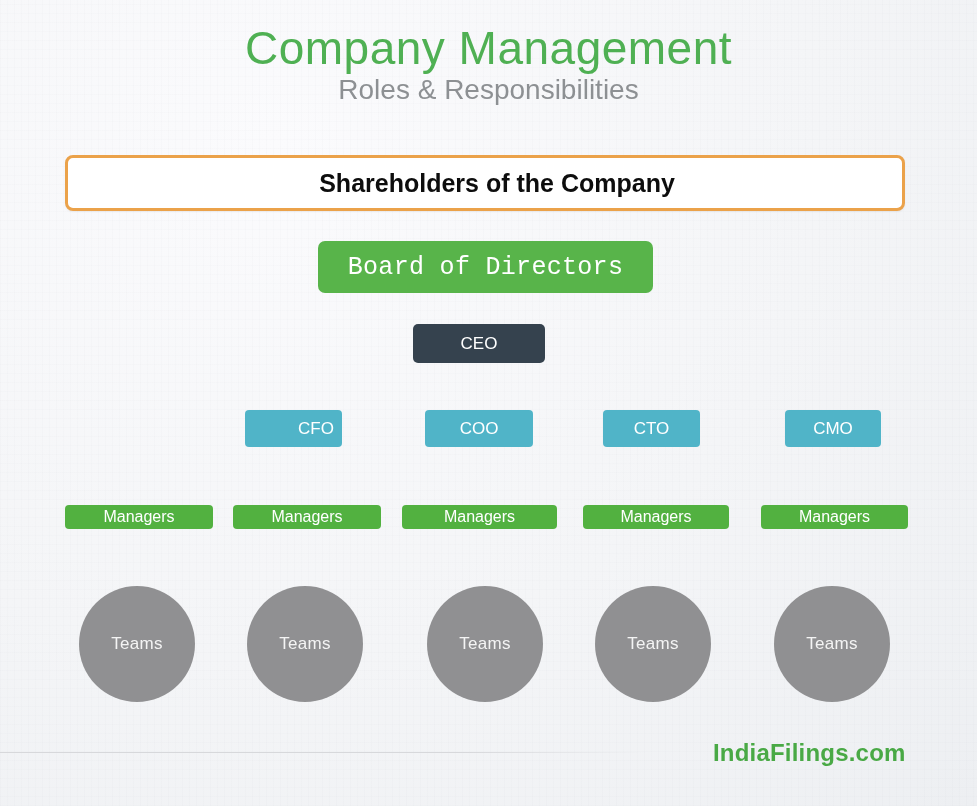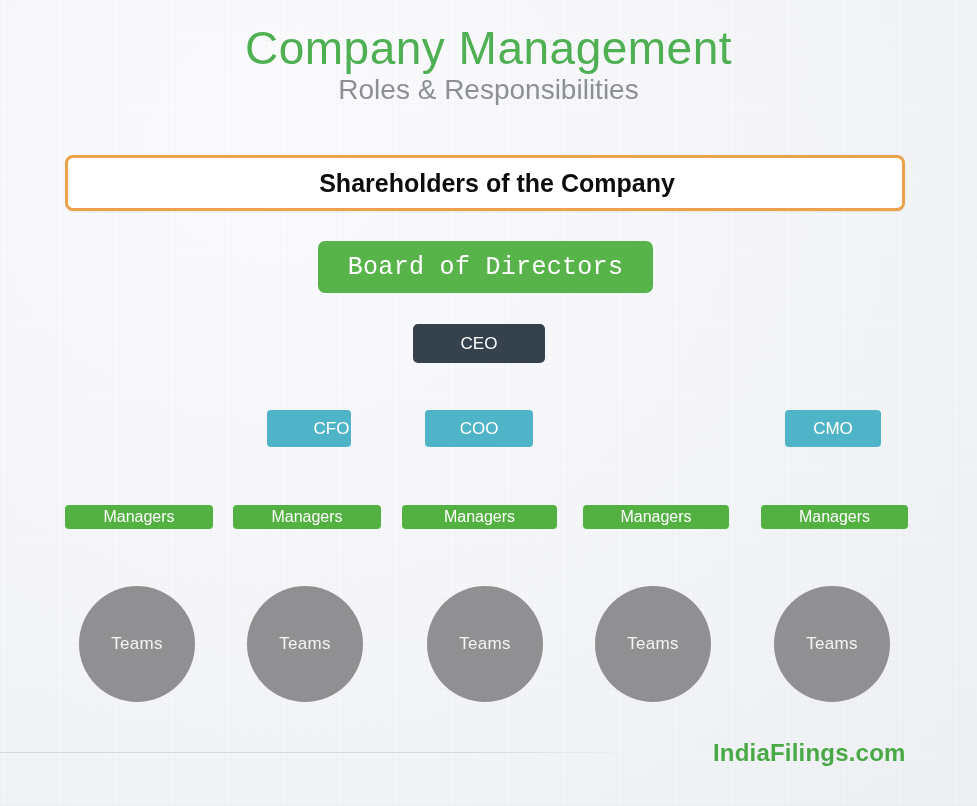--- a/index.html
+++ b/index.html
@@ -108,22 +108,23 @@
     <div class="title">Company Management</div>
     <div class="subtitle">Roles &amp; Responsibilities</div>
   </div>
 
   <div class="box shareholders">Shareholders of the Company</div>
 
   <div class="box board">Board of Directors</div>
 
   <div class="box ceo">CEO</div>
 
-  <div class="box officer" style="left:267px;width:84px;padding-left:45px;">CFO</div>
+  <div class="box officer" style="left:245px;width:97px;padding-left:45px;">CFO</div>
   <div class="box officer" style="left:425px;width:108px;">COO</div>
+  <div class="box officer" style="left:603px;width:97px;">CTO</div>
   <div class="box officer" style="left:785px;width:96px;">CMO</div>
 
   <div class="box manager" style="left:65px;width:148px;">Managers</div>
   <div class="box manager" style="left:233px;width:148px;">Managers</div>
   <div class="box manager" style="left:402px;width:155px;">Managers</div>
   <div class="box manager" style="left:583px;width:146px;">Managers</div>
   <div class="box manager" style="left:761px;width:147px;">Managers</div>
 
   <div class="box team" style="left:79px;">Teams</div>
   <div class="box team" style="left:247px;">Teams</div>

